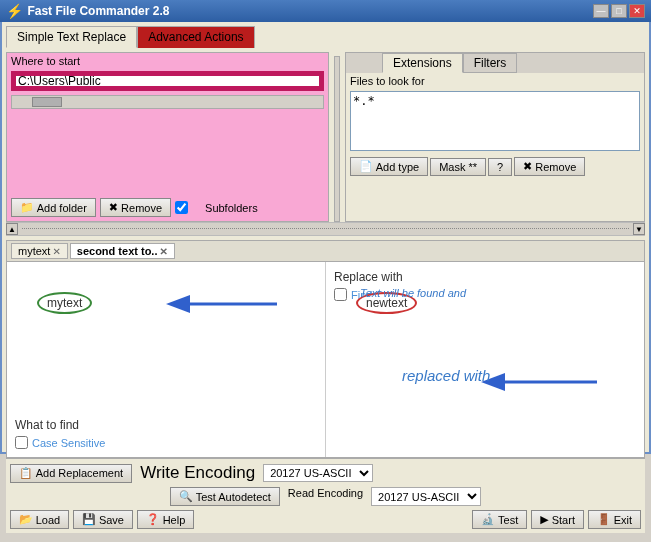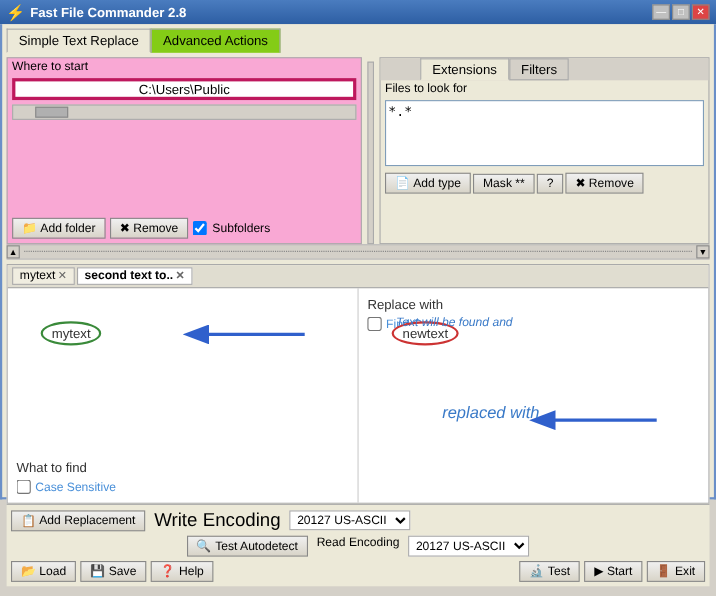--- a/index.html
+++ b/index.html
@@ -39,21 +39,21 @@
       padding: 4px;
     }
     .tabs-row {
       display: flex;
       gap: 0;
       margin-bottom: 4px;
     }
     .tab {
       padding: 3px 10px;
       border: 1px solid #aaa;
-      background: #84cc16;
+      background: #b91c1c;
       cursor: pointer;
       font-size: 12px;
       border-bottom: none;
     }
     .tab.active {
       background: #ece9d8;
       border-bottom: 1px solid #ece9d8;
       font-weight: normal;
     }
     .main-content {
@@ -67,26 +67,25 @@
       background: #f9a8d4;
       display: flex;
       flex-direction: column;
     }
     .left-panel-label {
       padding: 2px 4px;
       font-size: 11px;
     }
     .left-panel-input {
       margin: 2px 4px;
-      border: 3px solid #be185d;
+      border: 5px solid #be185d;
       background: white;
       padding: 2px;
       font-size: 12px;
       height: 20px;
-      text-align: center;
     }
     .scrollbar-h {
       height: 14px;
       background: #d4d0c8;
       border: 1px solid #aaa;
       margin: 2px 4px;
       display: flex;
       align-items: center;
     }
     .scroll-thumb {
@@ -263,21 +262,21 @@
     }
     .footer-row {
       display: flex;
       gap: 4px;
       justify-content: space-between;
       align-items: center;
     }
     .checkbox-wrap {
       display: flex;
       align-items: center;
-      gap: 5px;
+      gap: 17px;
       font-size: 11px;
     }
     .replacement-section {
       border: 1px solid #aaa;
       margin-top: 4px;
       background: white;
     }
     .mid-divider {
       height: 14px;
       background: #d4d0c8;

